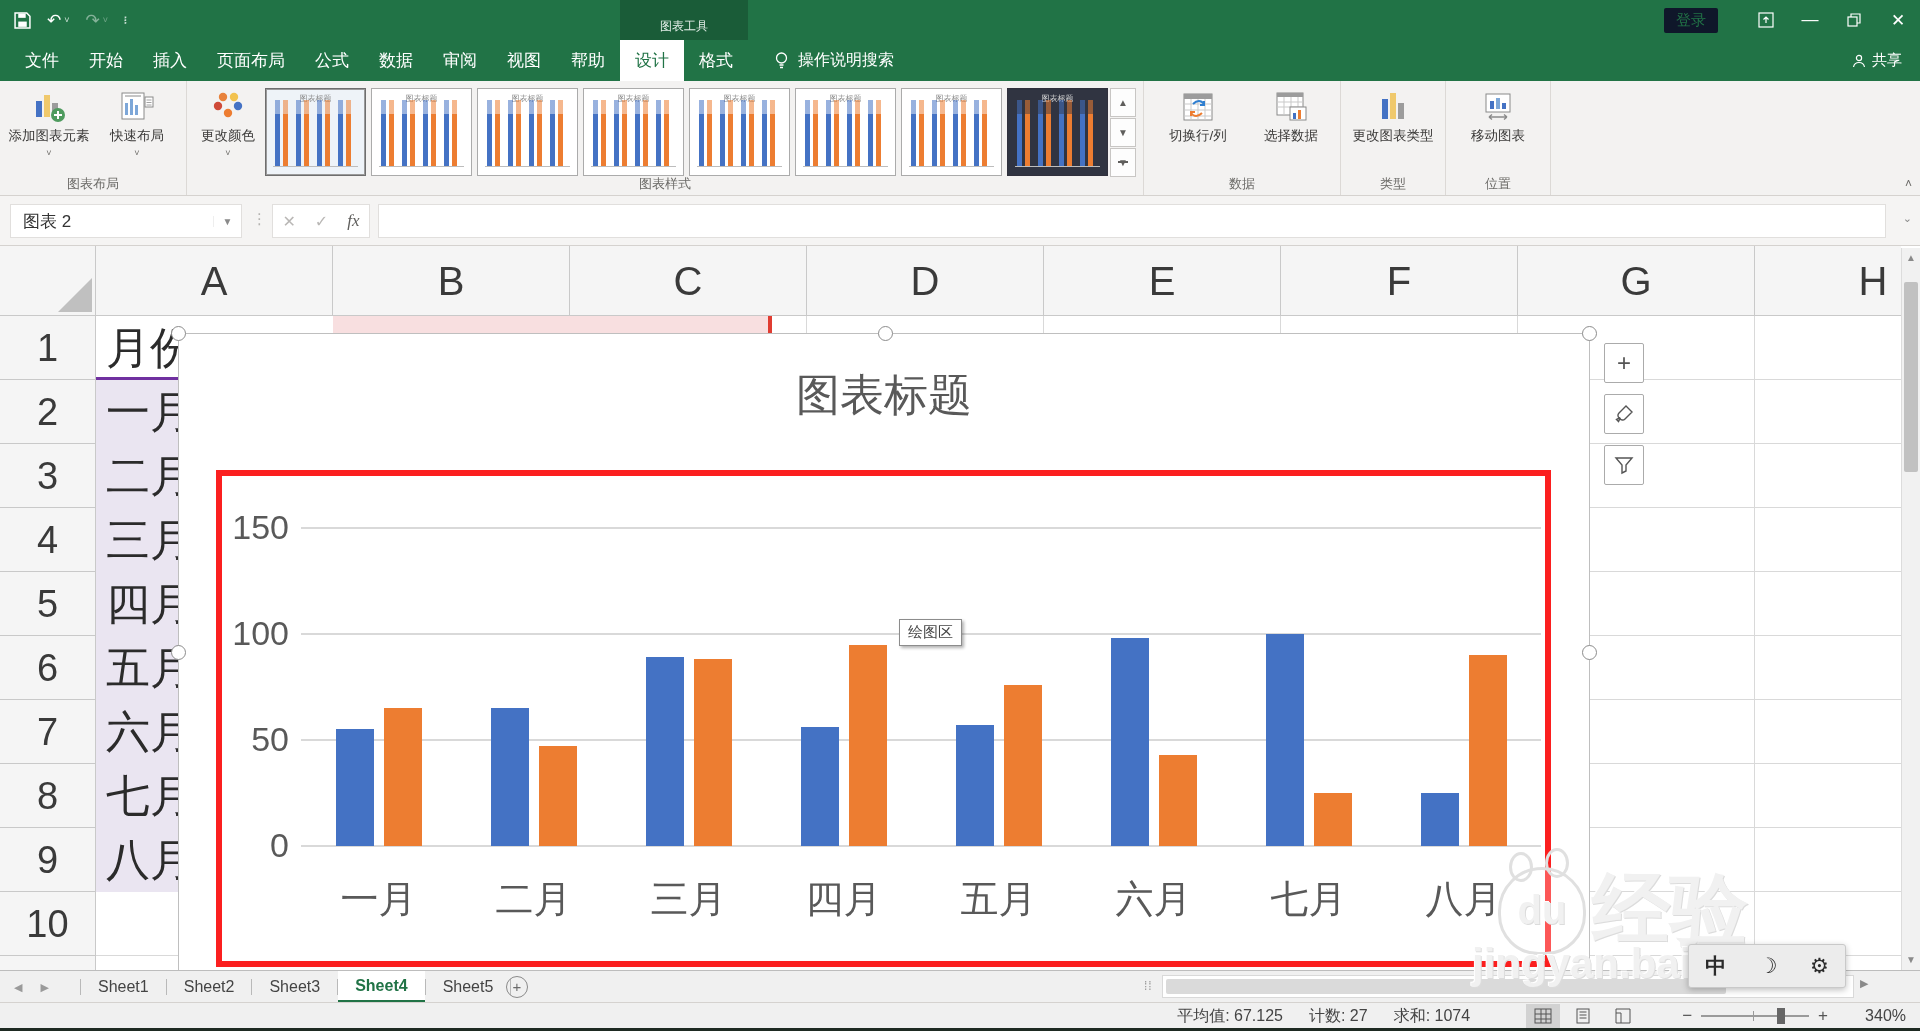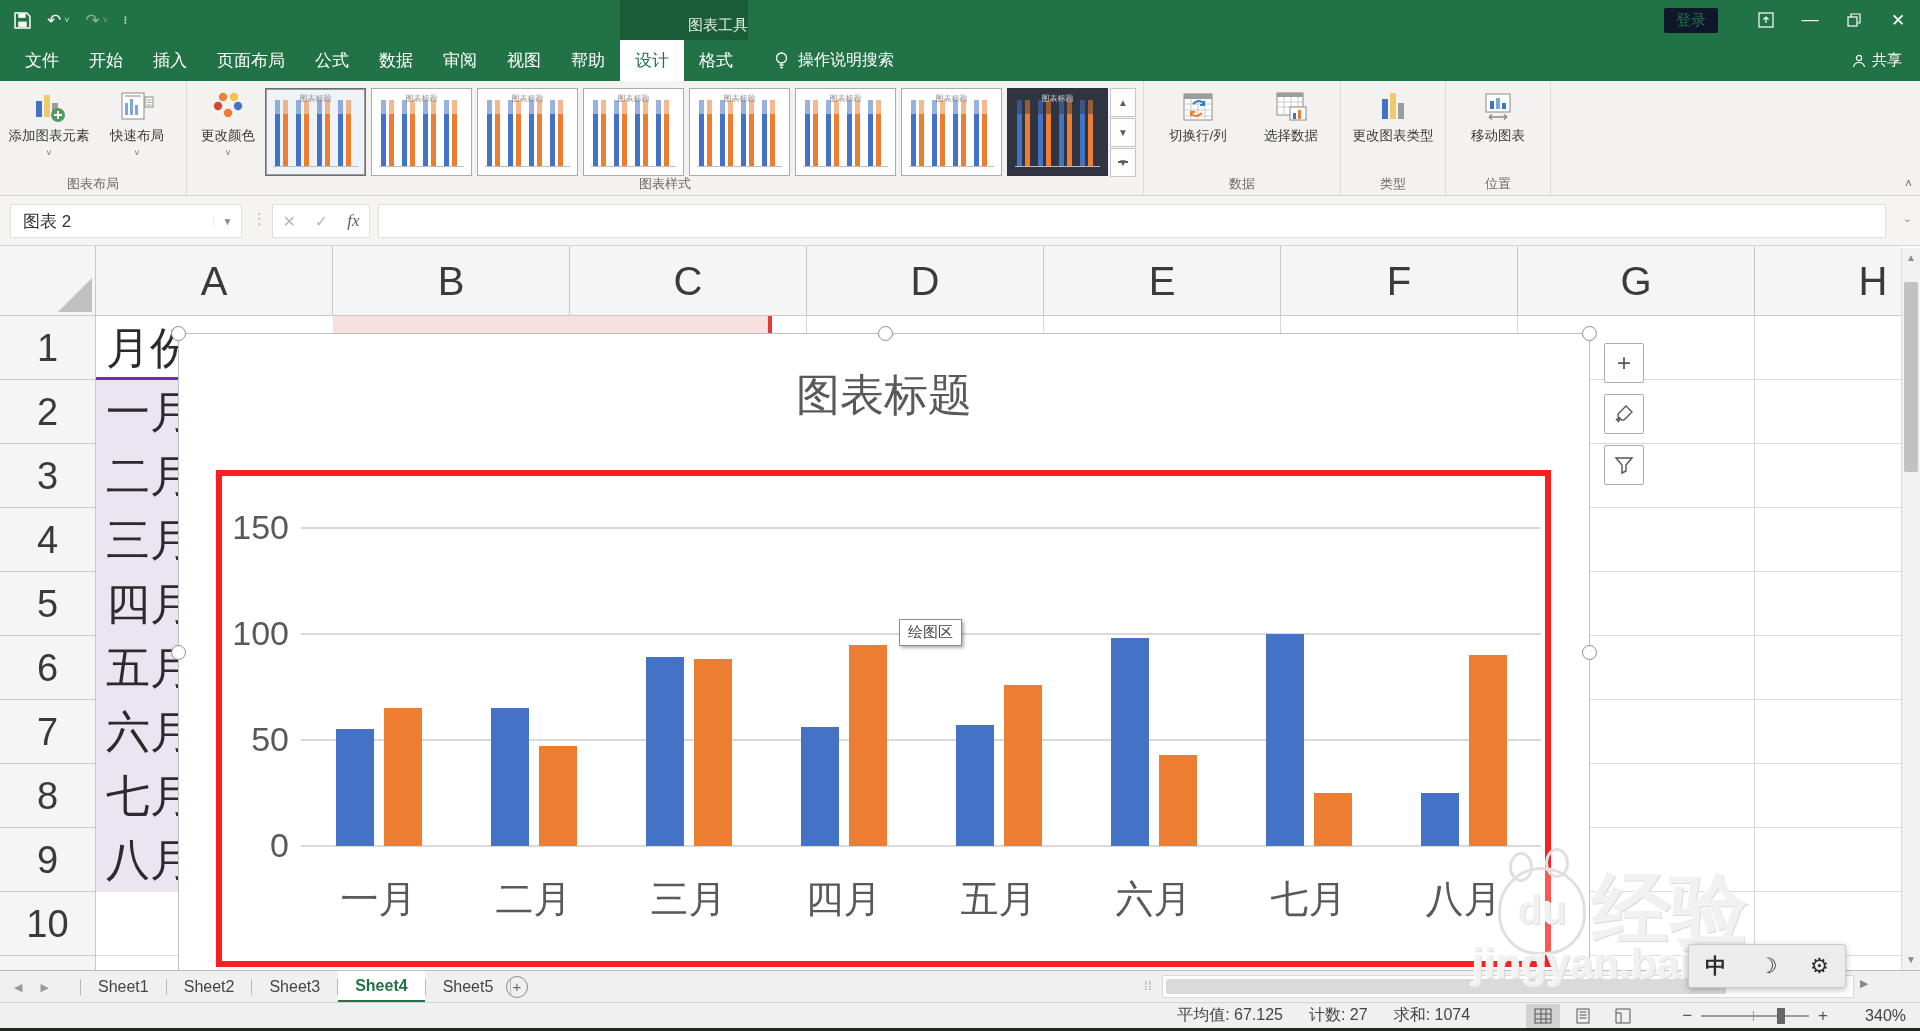--- a/index.html
+++ b/index.html
@@ -16,21 +16,21 @@
   .doc-title { position:absolute; left:0; right:0; top:0; height:40px; line-height:40px; text-align:center; font-size:16px; color:#fff; pointer-events:none;margin-top:31px; }
   .win-controls { position:absolute; right:0; top:0; height:40px; display:flex; align-items:center; }
   .signin { background:#0f172a; color:#217346; font-size:15px; padding:3px 12px; border-radius:2px; margin-right:26px; }
   .wc { width:44px; height:40px; display:flex; align-items:center; justify-content:center; color:#fff; font-size:17px; }
 
   
   .tabsrow { position:relative; height:41px; background:#217346; display:flex; align-items:stretch; padding-left:10px; }
   .tab { color:#fff; font-size:17px; padding:0 15px; display:flex; align-items:center; }
   .ctx-tabs { position:relative; display:flex; }
   .ctx-tabs::before { content:""; position:absolute; left:0; right:0; bottom:41px; height:40px; background:#1a5c38; }
-  .ctx-label { position:absolute; left:0; right:0; bottom:46px; text-align:right; font-size:15px; color:#e4efe9; pointer-events:none; }
+  .ctx-label { position:absolute; left:0; right:0; bottom:46px; text-align:center; font-size:12px; color:#e4efe9; pointer-events:none; }
   .tab.active { background:#fff; color:#217346; }
   .ribbon-search { display:flex; align-items:center; gap:9px; color:#fff; font-size:16px; margin-left:26px; }
   .share { position:absolute; right:18px; top:0; height:41px; display:flex; align-items:center; gap:6px; color:#fff; font-size:15px; }
 
   
   .ribbon { position:relative; height:115px; background:#f3f2f1; border-bottom:1px solid #d5d2cf; display:flex; align-items:stretch; }
   .rgroup { position:relative; border-right:1px solid #dcd9d6; padding:4px 6px 18px 6px; display:flex; align-items:flex-start; gap:2px; }
   .rgroup-label { position:absolute; left:0; right:0; bottom:2px; text-align:center; font-size:13px; color:#6b6a67; }
   .bigbtn { width:86px; display:flex; flex-direction:column; align-items:center; padding-top:6px; gap:4px; }
   .bigbtn .blabel { font-size:13.5px; color:#3b3a39; text-align:center; line-height:17px; }
@@ -110,21 +110,21 @@
   .stab-sep { width:1px; background:#b9b9b9; margin:8px 0; }
   .stab { padding:0 17px; display:flex; align-items:center; font-size:16px; color:#444; }
   .stab.active { background:#fff; color:#217346; font-weight:bold; border-bottom:3px solid #217346; }
   .addsheet { position:absolute; left:506px; top:5px; width:22px; height:22px; border:1px solid #8a8a8a; border-radius:50%; text-align:center; line-height:20px; color:#6a6a6a; font-size:15px; }
   .splitter { position:absolute; left:1144px; top:8px; color:#999; font-size:12px; letter-spacing:1px; }
   .hscroll { position:absolute; left:1162px; top:4px; width:692px; height:23px; background:#fff; border:1px solid #d9d9d9; }
   .hs-thumb { position:absolute; left:3px; top:3px; width:560px; height:15px; background:#dadada; border-radius:2px; }
   .hs-right { position:absolute; left:1860px; top:6px; color:#8a8a8a; font-size:11px; }
 
   
-  .statusbar { position:absolute; left:0; top:1002px; width:1920px; height:29px; background:#f0f0f0; border-top:1px solid #d5d2cf; border-bottom:3px solid #1e2a22; display:flex; align-items:center; }
+  .statusbar { position:absolute; left:0; top:1002px; width:1920px; height:29px; background:#f0f0f0; border-top:1px solid #d5d2cf; border-bottom:3px solid #1e2a22; display:flex; align-items:flex-end; }
   .status-right { margin-left:auto; display:flex; align-items:center; gap:26px; padding-right:14px; }
   .stat { font-size:16px; color:#444; }
   .viewbtns { display:flex; gap:6px; margin-left:30px; }
   .vbtn { width:34px; height:24px; display:flex; align-items:center; justify-content:center; }
   .vbtn.active { background:#d2d2d2; }
   .zoomctl { display:flex; align-items:center; gap:9px; margin-left:16px; }
   .zoomctl .zminus,.zoomctl .zplus { color:#555; font-size:17px; }
   .ztrack { position:relative; width:108px; height:2px; background:#9a9a9a; }
   .znotch { position:absolute; left:52px; top:-4px; width:1px; height:10px; background:#9a9a9a; }
   .zthumb { position:absolute; left:76px; top:-7px; width:8px; height:16px; background:#666; }

